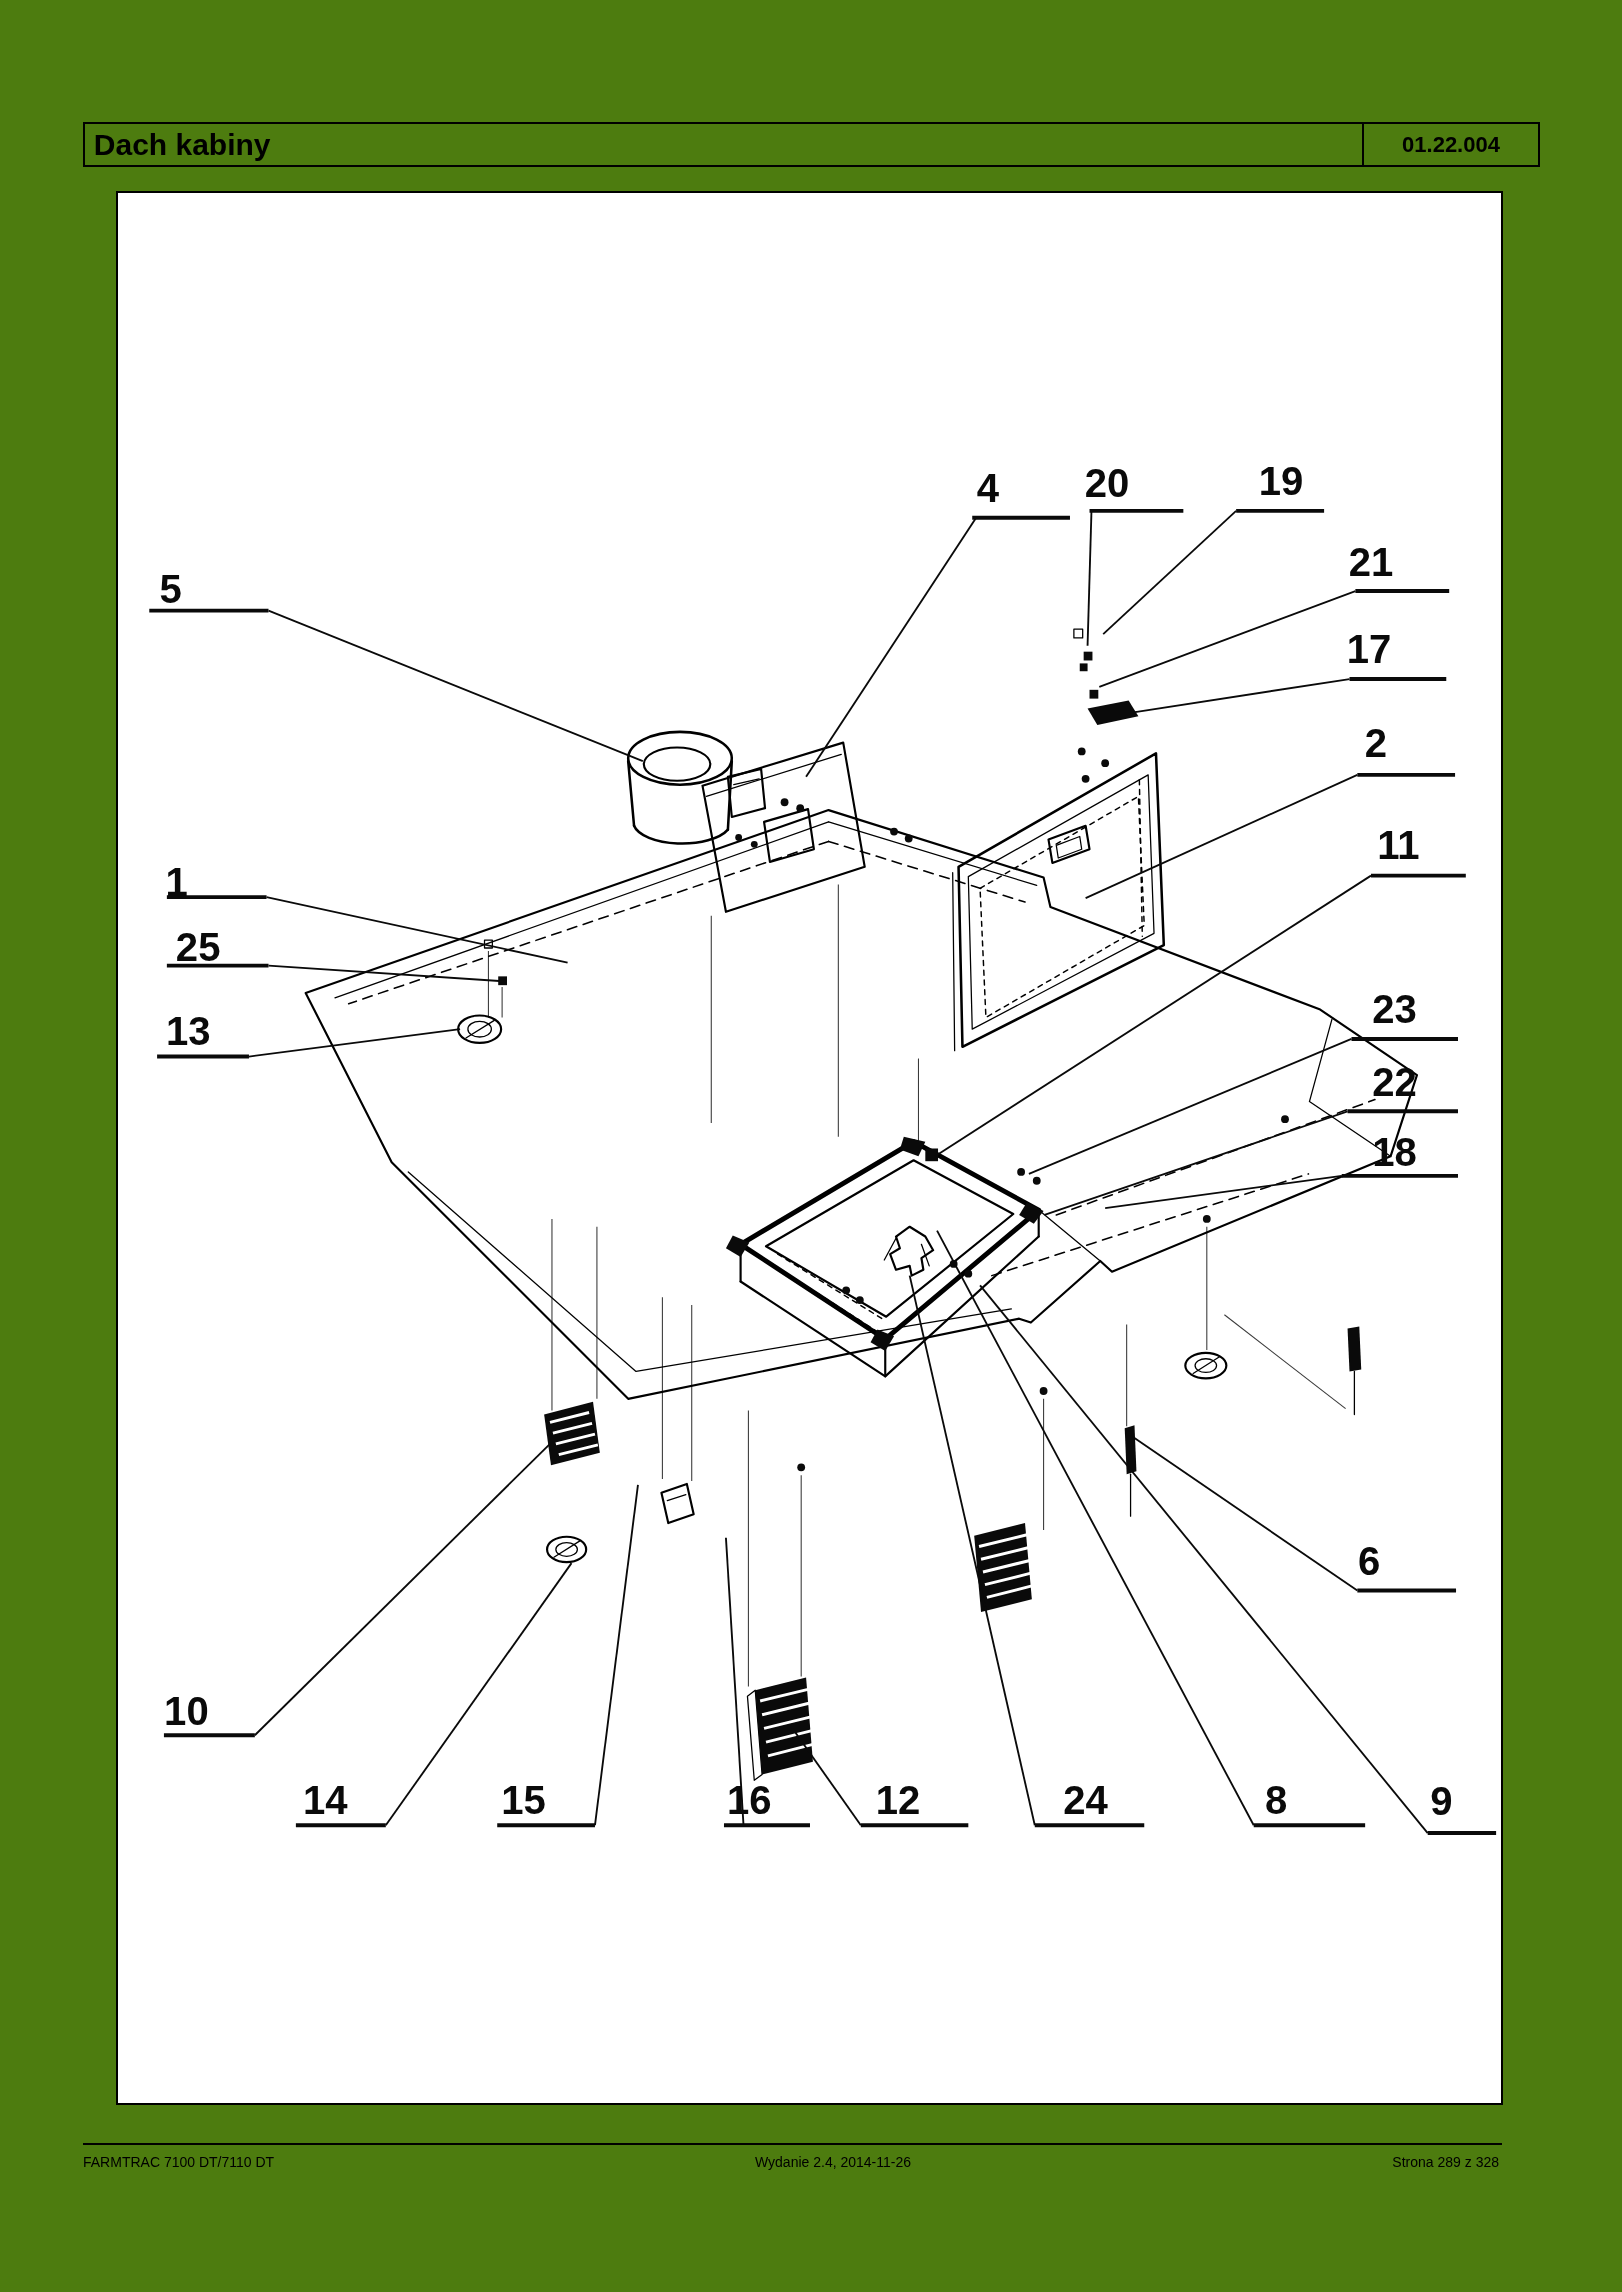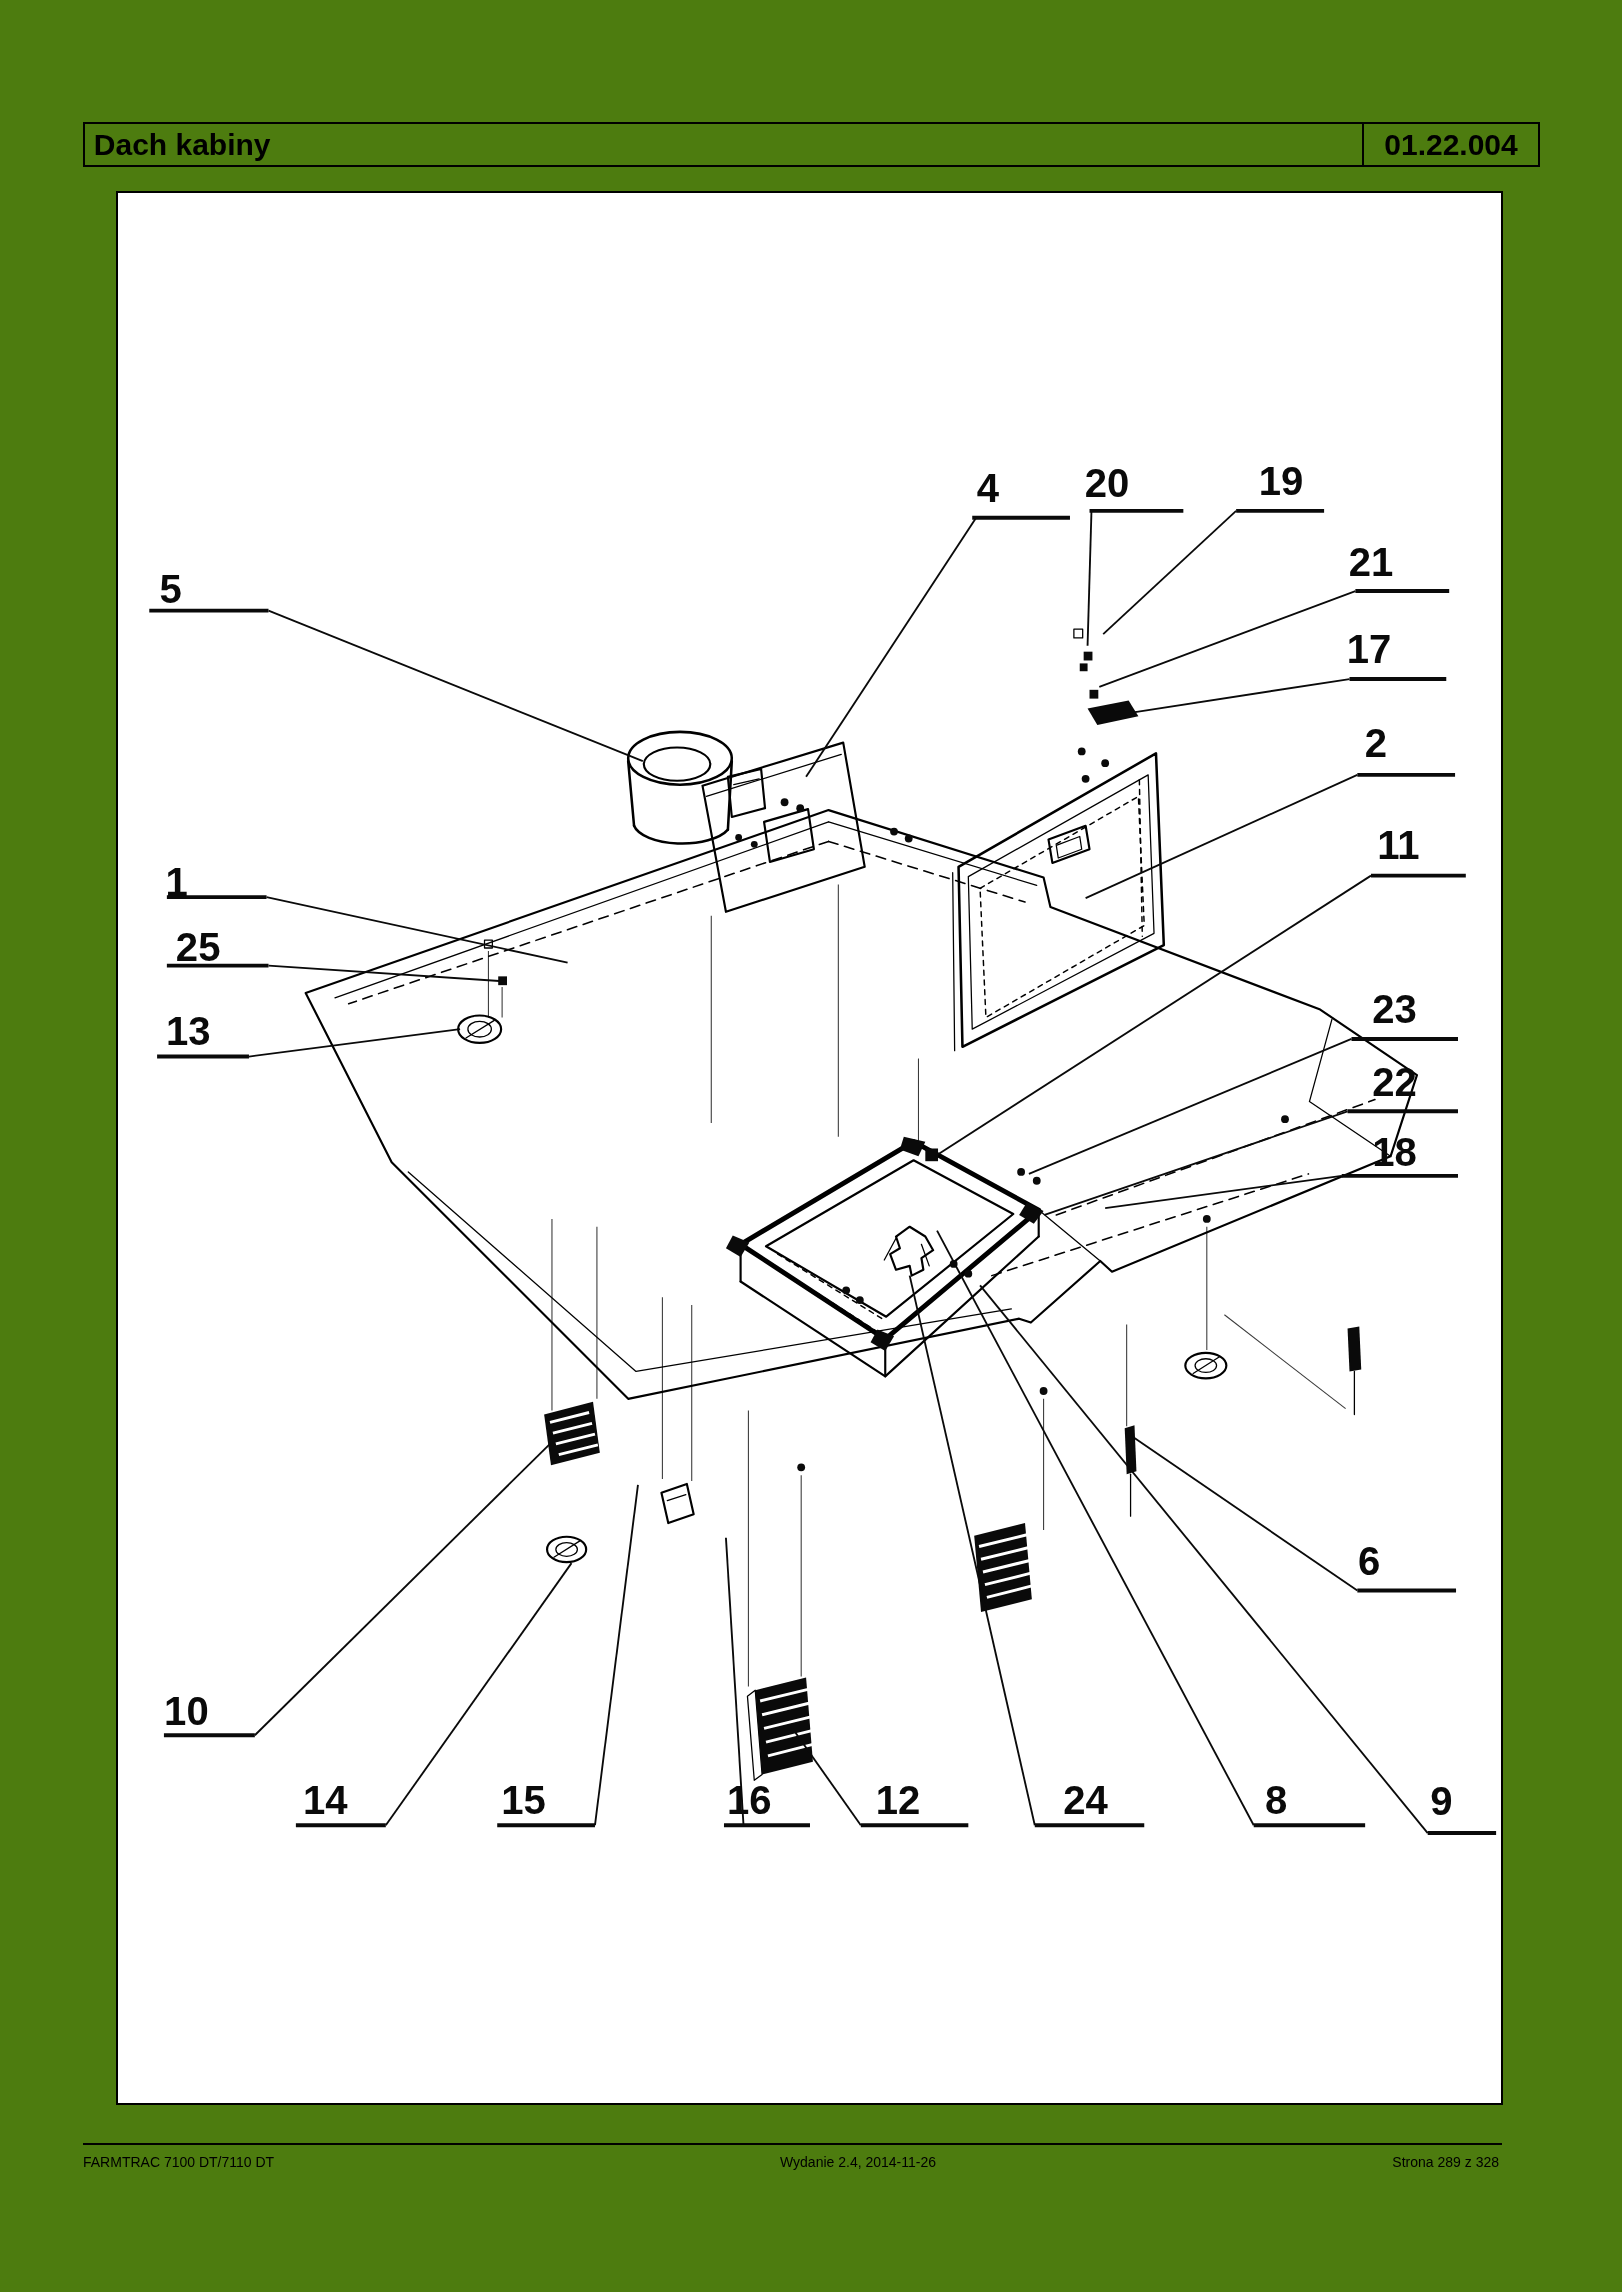--- a/index.html
+++ b/index.html
@@ -16,34 +16,34 @@
     border:2.9px solid #000;box-sizing:border-box;
     display:flex;align-items:center;
   }
   .header-title{
     flex:1;font-size:30px;font-weight:bold;padding-left:8.8px;
     white-space:nowrap;line-height:1;
   }
   .header-code{
     width:176px;height:100%;border-left:2.9px solid #000;box-sizing:border-box;
     display:flex;align-items:center;justify-content:center;
-    font-size:30px;font-weight:bold;line-height:1;
+    font-size:22px;font-weight:bold;line-height:1;
   }
   .diagram-frame{
     position:absolute;left:116px;top:191px;width:1387px;height:1914px;
     border:2.9px solid #000;box-sizing:border-box;background:#fff;
   }
   .diagram-frame svg{position:absolute;left:0;top:0;width:100%;height:100%;}
   .footer-rule{
     position:absolute;left:83px;top:2143px;width:1419px;height:0;
     border-top:2.9px solid #000;
   }
   .footer-text{position:absolute;top:2154px;left:0;width:1622px;height:29px;font-size:14px;}
   .footer-left{position:absolute;left:83px;top:0;}
-  .footer-center{position:absolute;left:858px;top:0;transform:translateX(-50%);}
+  .footer-center{position:absolute;left:833px;top:0;transform:translateX(-50%);}
   .footer-right{position:absolute;right:123px;top:0;}
 
   
   .ln{stroke:#000;fill:none;stroke-linejoin:round;stroke-linecap:round;}
   .w1{stroke-width:1.3;}
   .w2{stroke-width:2.2;}
   .w3{stroke-width:2.6;}
   .thick{stroke-width:5;}
   .dash{stroke-dasharray:10 7;stroke-width:1.6;}
   .fdash{stroke-dasharray:5 5;stroke-width:1.5;}

